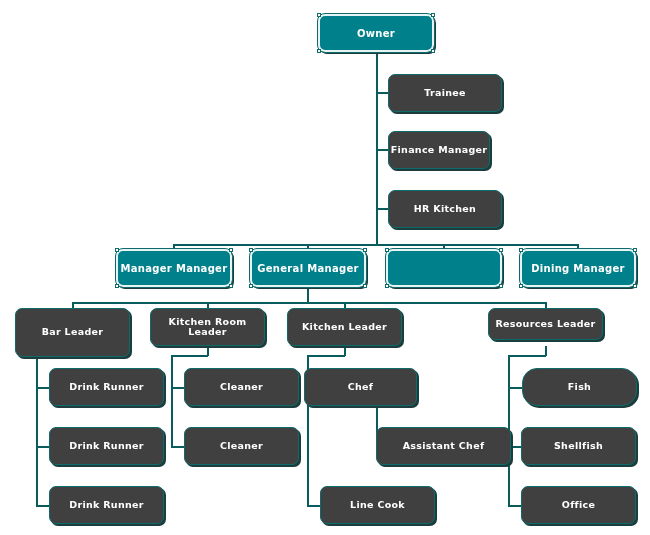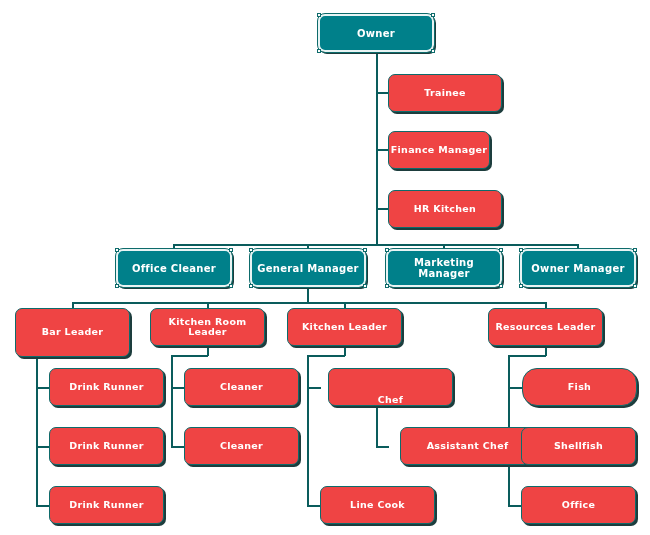--- a/index.html
+++ b/index.html
@@ -33,21 +33,21 @@
     justify-content: center;
     text-align: center;
     color: #ffffff;
     font-weight: bold;
     letter-spacing: 0.3px;
     line-height: 1.1;
     box-shadow: 2px 2px 0 0 #1d3d3d;
     z-index: 3;
   }
   .node.light {
-    background: #ef4444;
+    background: #404040;
     border: 1px solid #0d6b6b;
     font-size: 9.5px;
   }
   .node.dark {
     background: #00808a;
     border: 2px solid #e8f4f4;
     outline: 1px solid #0d6b6b;
     font-size: 10px;
   }
   
@@ -122,78 +122,77 @@
       <div class="node light" style="left: 388px; top: 74px; width: 114px; height: 38px;">
         <span class="label">Trainee</span>
       </div>
       <div class="node light" style="left: 388px; top: 131px; width: 102px; height: 38px;">
         <span class="label">Finance Manager</span>
       </div>
       <div class="node light" style="left: 388px; top: 190px; width: 114px; height: 38px;">
         <span class="label">HR Kitchen</span>
       </div>
       <div class="node dark" style="left: 116px; top: 249px; width: 116px; height: 38px;">
-        <span class="label">Office Cleaner</span>
+        <span class="label">Manager Manager</span>
         <span class="handle tl"></span>
         <span class="handle tr"></span>
         <span class="handle bl"></span>
         <span class="handle br"></span>
       </div>
       <div class="node dark" style="left: 250px; top: 249px; width: 116px; height: 38px;">
         <span class="label">General Manager</span>
         <span class="handle tl"></span>
         <span class="handle tr"></span>
         <span class="handle bl"></span>
         <span class="handle br"></span>
       </div>
       <div class="node dark" style="left: 386px; top: 249px; width: 116px; height: 38px;">
-        <span class="label">Marketing Manager</span>
         <span class="handle tl"></span>
         <span class="handle tr"></span>
         <span class="handle bl"></span>
         <span class="handle br"></span>
       </div>
       <div class="node dark" style="left: 520px; top: 249px; width: 116px; height: 38px;">
-        <span class="label">Owner Manager</span>
+        <span class="label">Dining Manager</span>
         <span class="handle tl"></span>
         <span class="handle tr"></span>
         <span class="handle bl"></span>
         <span class="handle br"></span>
       </div>
       <div class="node light" style="left: 15px; top: 308px; width: 115px; height: 49px;">
         <span class="label">Bar Leader</span>
       </div>
       <div class="node light" style="left: 150px; top: 308px; width: 115px; height: 38px;">
         <span class="label">Kitchen Room Leader</span>
       </div>
       <div class="node light" style="left: 287px; top: 308px; width: 115px; height: 38px;">
         <span class="label">Kitchen Leader</span>
       </div>
-      <div class="node light" style="left: 488px; top: 308px; width: 115px; height: 38px;">
+      <div class="node light" style="left: 488px; top: 308px; width: 115px; height: 32px;">
         <span class="label">Resources Leader</span>
       </div>
       <div class="node light" style="left: 49px; top: 368px; width: 115px; height: 38px;">
         <span class="label">Drink Runner</span>
       </div>
       <div class="node light" style="left: 49px; top: 427px; width: 115px; height: 38px;">
         <span class="label">Drink Runner</span>
       </div>
       <div class="node light" style="left: 49px; top: 486px; width: 115px; height: 38px;">
         <span class="label">Drink Runner</span>
       </div>
       <div class="node light" style="left: 184px; top: 368px; width: 115px; height: 38px;">
         <span class="label">Cleaner</span>
       </div>
       <div class="node light" style="left: 184px; top: 427px; width: 115px; height: 38px;">
         <span class="label">Cleaner</span>
       </div>
-      <div class="node light" style="left: 328px; top: 368px; width: 125px; height: 38px; align-items: flex-end;">
+      <div class="node light" style="left: 304px; top: 368px; width: 113px; height: 38px;">
         <span class="label">Chef</span>
       </div>
-      <div class="node light" style="left: 400px; top: 427px; width: 135px; height: 38px;">
+      <div class="node light" style="left: 376px; top: 427px; width: 135px; height: 38px;">
         <span class="label">Assistant Chef</span>
       </div>
       <div class="node light" style="left: 320px; top: 486px; width: 115px; height: 38px;">
         <span class="label">Line Cook</span>
       </div>
       <div class="node light" style="left: 522px; top: 368px; width: 115px; height: 38px; border-radius: 15px;">
         <span class="label">Fish</span>
       </div>
       <div class="node light" style="left: 521px; top: 427px; width: 115px; height: 38px;">
         <span class="label">Shellfish</span>

